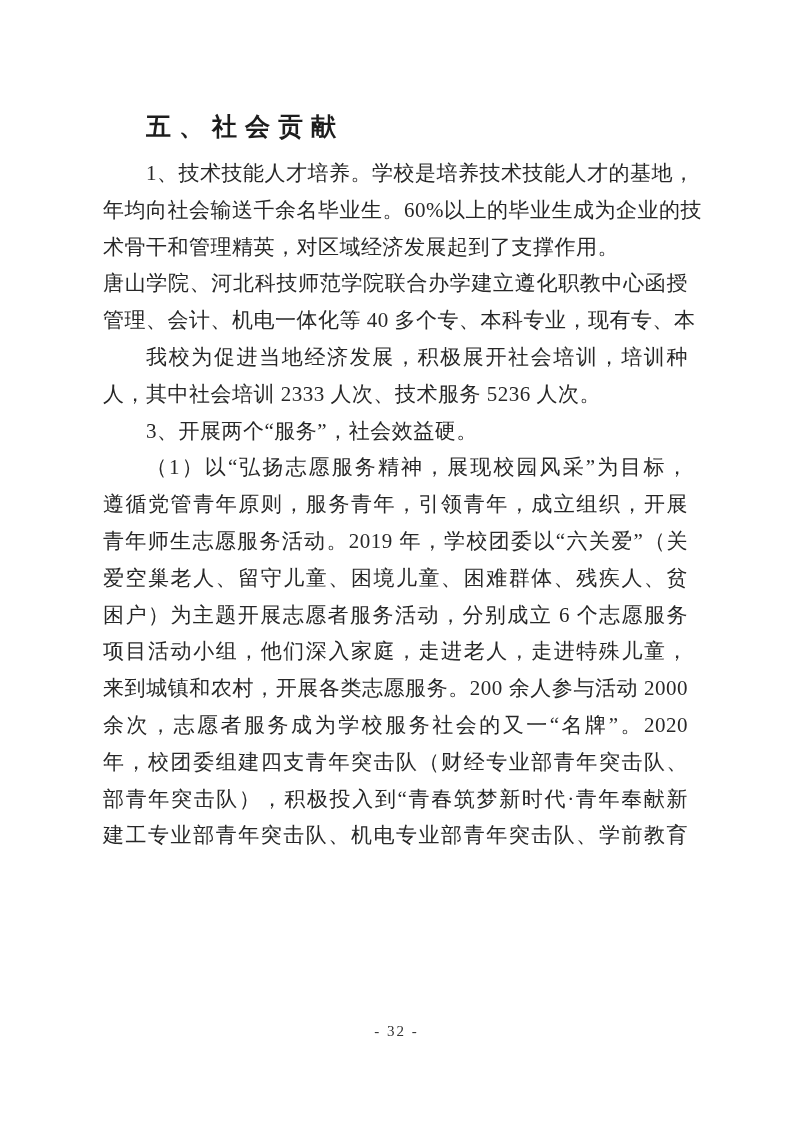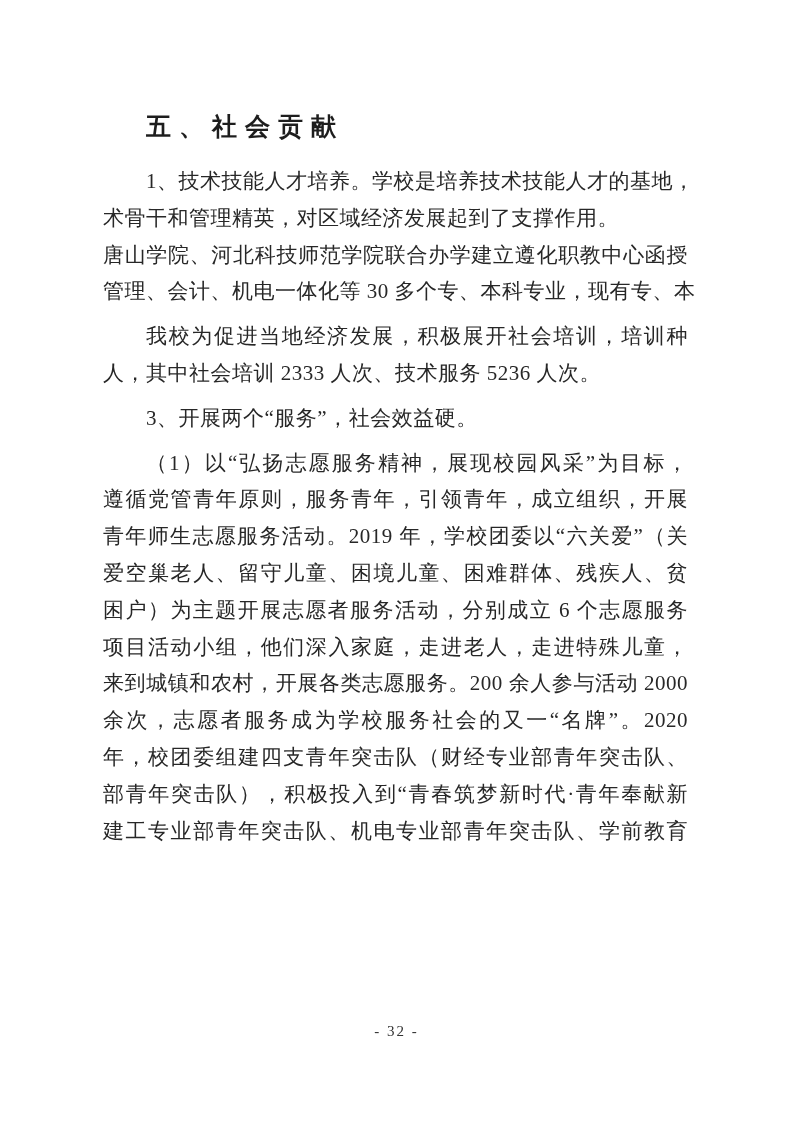--- a/index.html
+++ b/index.html
@@ -35,21 +35,21 @@
   .line {
     height: 36.8px;
     line-height: 36.8px;
     font-size: 21px;
     letter-spacing: 0.5px;
     white-space: nowrap;
     text-align: justify;
     text-align-last: justify;
     text-justify: inter-character;
   }
-  .line.indent { padding-left: 43px; margin-top: 8px; }
+  .line.indent { padding-left: 43px; }
   .line.short {
     text-align: center;
     text-align-last: left;
   }
   .footer {
     position: absolute;
     top: 1022px;
     left: 0;
     width: 793px;
     text-align: center;
@@ -60,23 +60,24 @@
     color: #333333;
   }
 </style>
 </head>
 <body>
 
 <div class="page">
   <div class="content">
     <div class="heading">五、社会贡献</div>
     <div class="line indent">1、技术技能人才培养。学校是培养技术技能人才的基地，</div>
+    <div class="line">年均向社会输送千余名毕业生。60%以上的毕业生成为企业的技</div>
     <div class="line short">术骨干和管理精英，对区域经济发展起到了支撑作用。</div>
     <div class="line">唐山学院、河北科技师范学院联合办学建立遵化职教中心函授</div>
-    <div class="line">管理、会计、机电一体化等 30 多个专、本科专业，现有专、本</div>
+    <div class="line">管理、会计、机电一体化等 40 多个专、本科专业，现有专、本</div>
     <div class="line indent">我校为促进当地经济发展，积极展开社会培训，培训种</div>
     <div class="line short">人，其中社会培训 2333 人次、技术服务 5236 人次。</div>
     <div class="line indent short">3、开展两个“服务”，社会效益硬。</div>
     <div class="line indent">（1）以“弘扬志愿服务精神，展现校园风采”为目标，</div>
     <div class="line">遵循党管青年原则，服务青年，引领青年，成立组织，开展</div>
     <div class="line">青年师生志愿服务活动。2019 年，学校团委以“六关爱”（关</div>
     <div class="line">爱空巢老人、留守儿童、困境儿童、困难群体、残疾人、贫</div>
     <div class="line">困户）为主题开展志愿者服务活动，分别成立 6 个志愿服务</div>
     <div class="line">项目活动小组，他们深入家庭，走进老人，走进特殊儿童，</div>
     <div class="line">来到城镇和农村，开展各类志愿服务。200 余人参与活动 2000</div>

